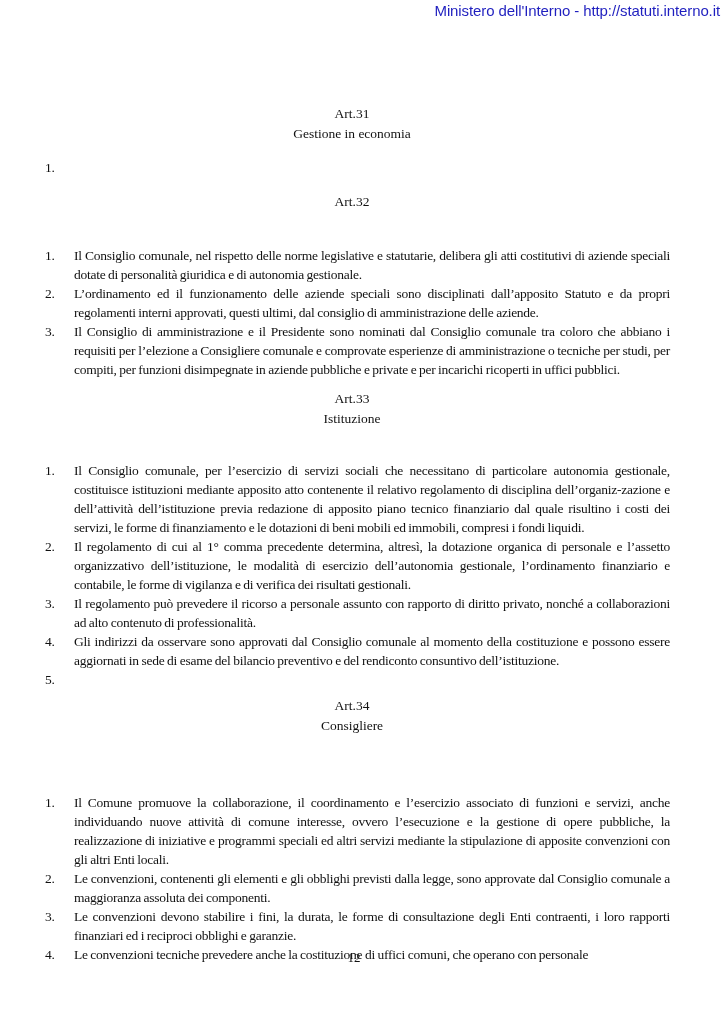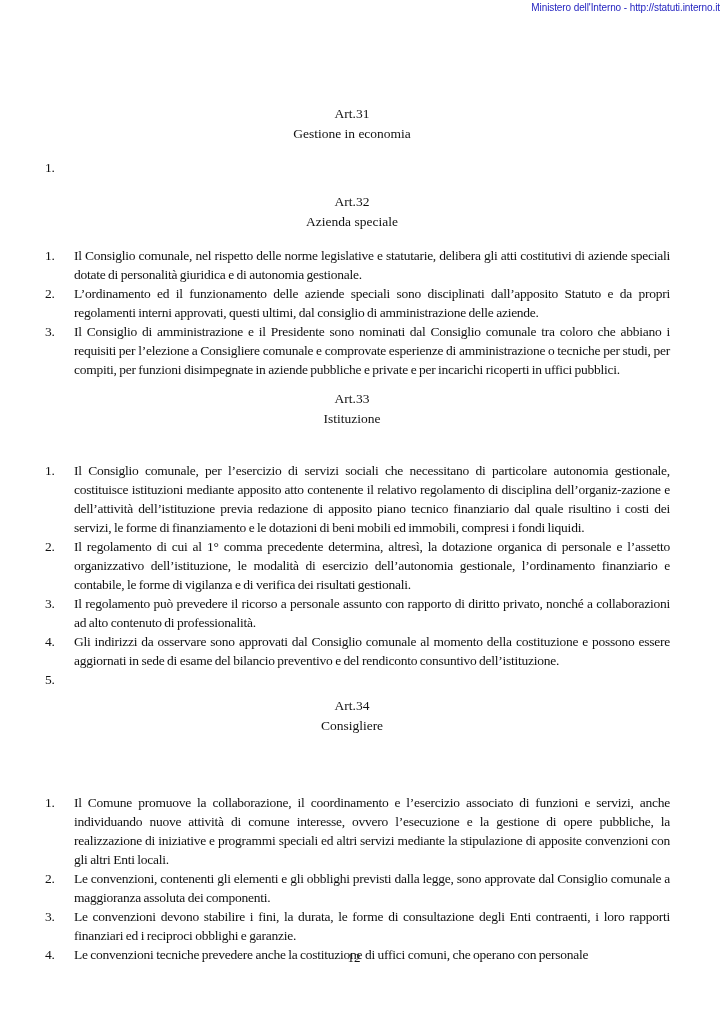--- a/index.html
+++ b/index.html
@@ -4,21 +4,21 @@
   <style>
     html, body { margin: 0; padding: 0; background: #ffffff; }
     body {
       width: 724px; height: 1024px; position: relative; overflow: hidden;
       font-family: "Liberation Serif", "DejaVu Serif", serif;
       color: #111111;
     }
     .header {
       position: absolute; top: 2px; right: 4px;
       font-family: "Liberation Sans", "DejaVu Sans", sans-serif;
-      font-size: 10px; color: #1f1fbf; letter-spacing: -0.1px;
+      font-size: 15px; color: #1f1fbf; letter-spacing: -0.1px;
     }
     .page {
       position: absolute; left: 0; top: 0; width: 724px;
     }
     .art {
       position: absolute; left: 0; width: 704px; text-align: center;
       font-size: 13.5px; line-height: 19.5px;
     }
     ol.items {
       position: absolute; left: 45px; width: 625px; margin: 0; padding: 0;
@@ -44,21 +44,20 @@
   <div class="art" style="top:104px;">
     <div>Art.31</div>
     <div>Gestione in economia</div>
   </div>
   <ol class="items" style="top:158px;">
     <li><span class="num">1.</span></li>
   </ol>
 
   <div class="art" style="top:192px;">
     <div>Art.32</div>
-    <div>Azienda speciale</div>
   </div>
   <ol class="items" style="top:246px;">
     <li><span class="num">1.</span><span>Il Consiglio comunale, nel rispetto delle norme legislative e statutarie, delibera gli atti costitutivi di aziende speciali dotate di personalità giuridica e di autonomia gestionale.</span></li>
     <li><span class="num">2.</span><span>L’ordinamento ed il funzionamento delle aziende speciali sono disciplinati dall’apposito Statuto e da propri regolamenti interni approvati, questi ultimi, dal consiglio di amministrazione delle aziende.</span></li>
     <li><span class="num">3.</span><span>Il Consiglio di amministrazione e il Presidente sono nominati dal Consiglio comunale tra coloro che abbiano i requisiti per l’elezione a Consigliere comunale e comprovate esperienze di amministrazione o tecniche per studi, per compiti, per funzioni disimpegnate in aziende pubbliche e private e per incarichi ricoperti in uffici pubblici.</span></li>
   </ol>
 
   <div class="art" style="top:389px;">
     <div>Art.33</div>
     <div>Istituzione</div>

